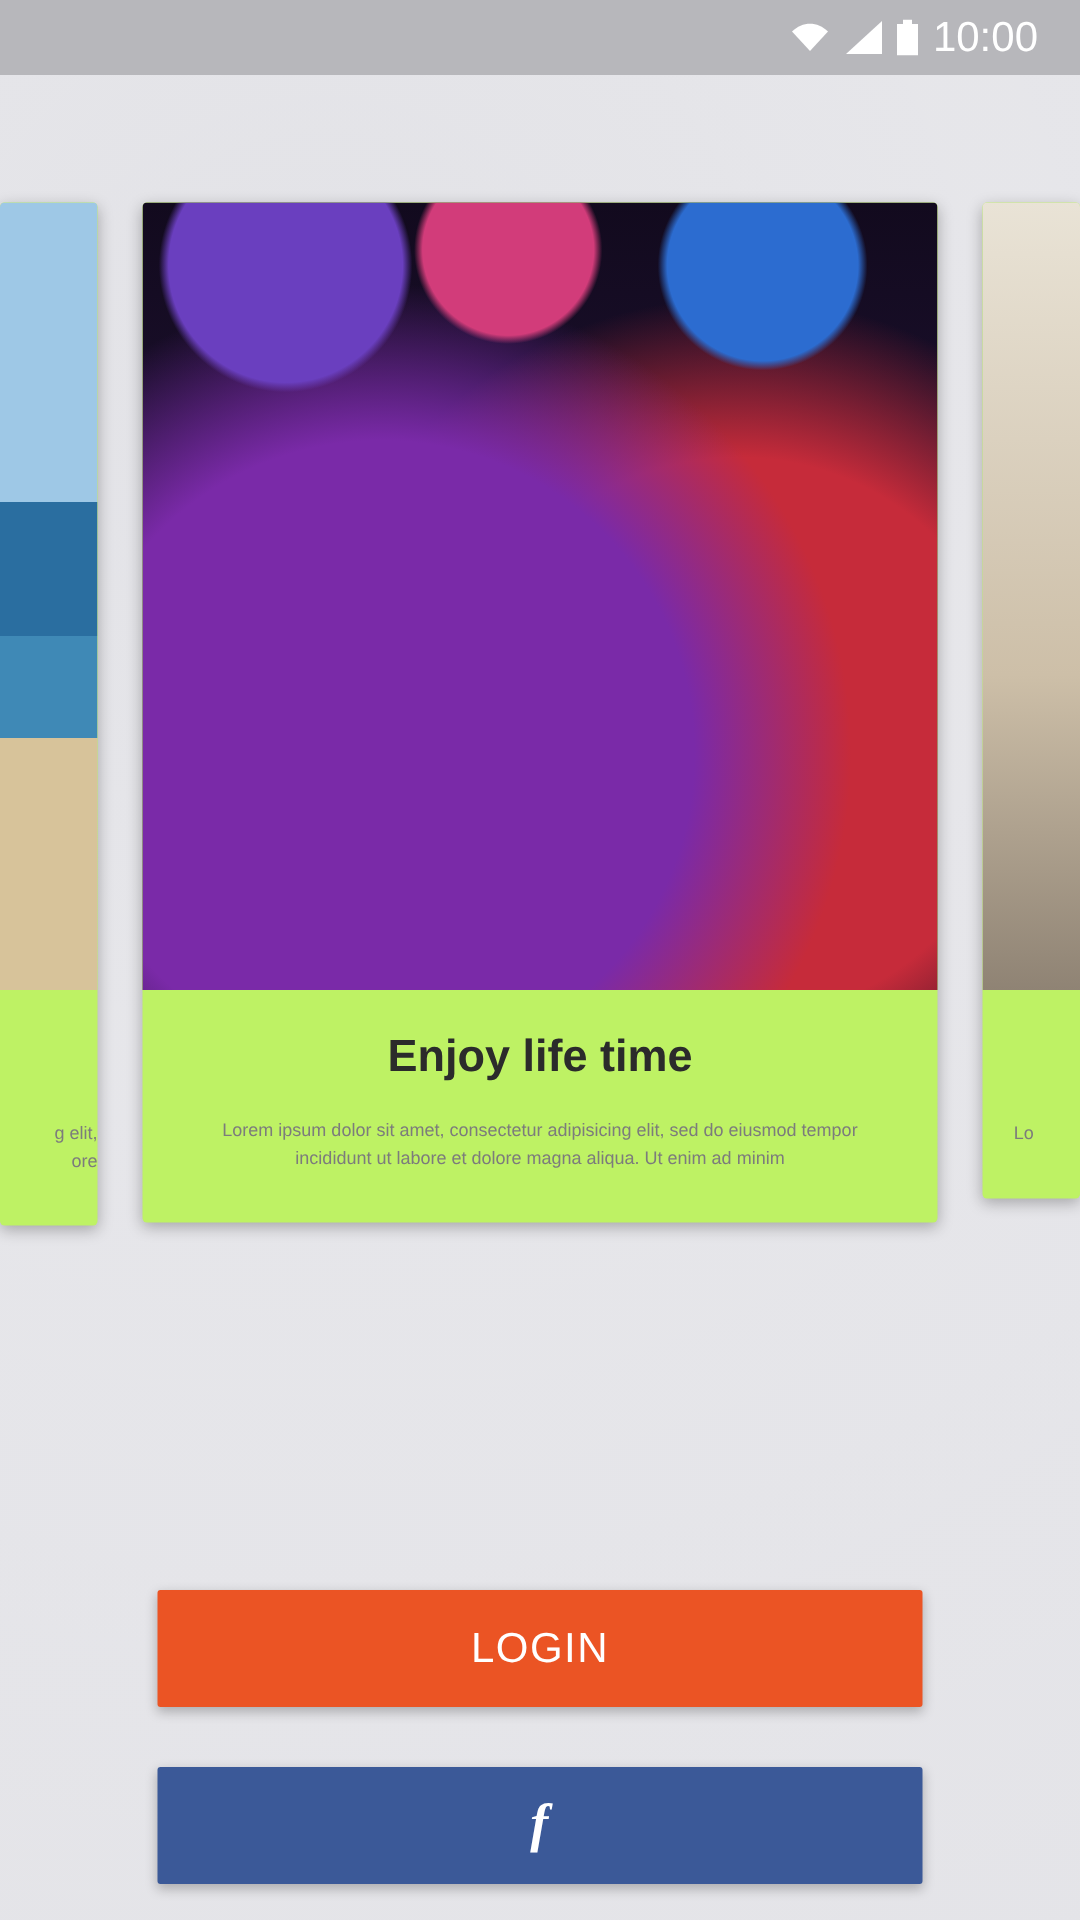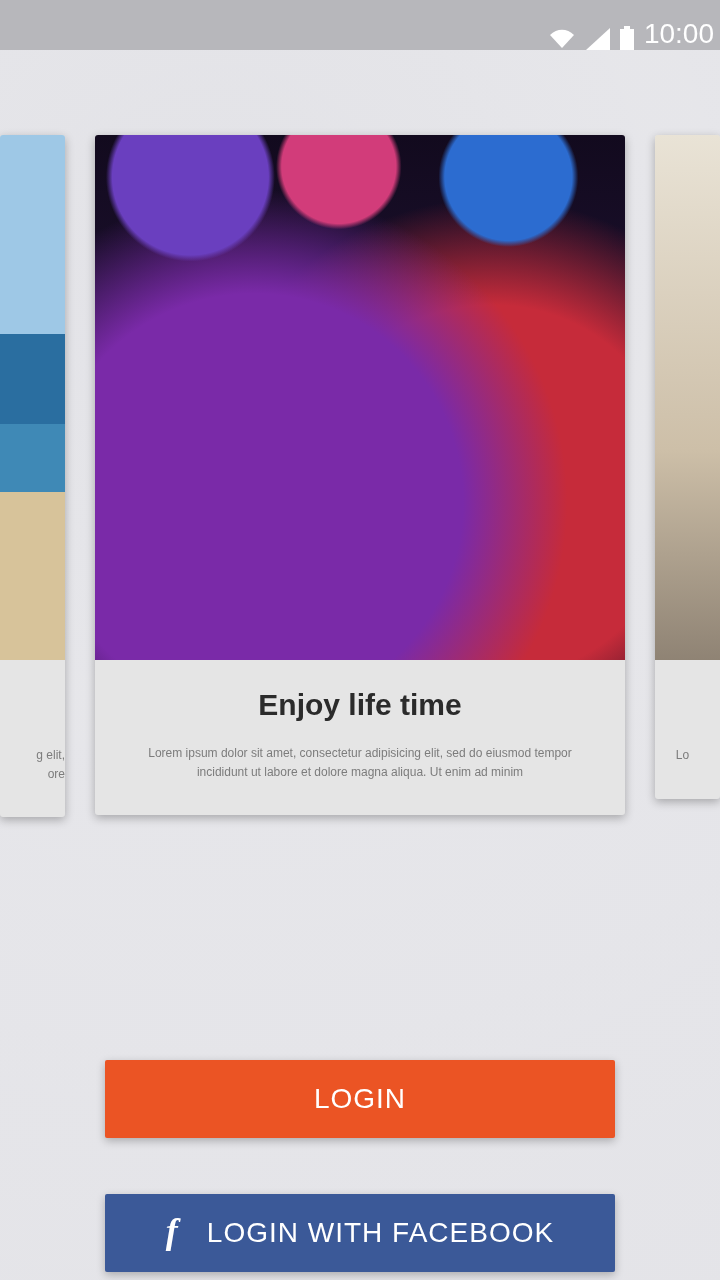--- a/index.html
+++ b/index.html
@@ -6,31 +6,31 @@
 html, body { width: 720px; height: 1280px; overflow: hidden; font-family: -apple-system, "Helvetica Neue", Arial, sans-serif; }
 body {
   background: linear-gradient(rgba(230,230,234,.85), rgba(230,230,234,.85)),
               radial-gradient(circle at 30% 20%, #cfcfd5 0, #e7e7ea 40%, #d9d9de 100%);
   position: relative;
 }
 
 .status-bar {
   height: 50px; width: 100%;
   background: #b7b7bb;
-  display: flex; justify-content: flex-end; align-items: flex-end;
-  padding: 0 6px; gap: 10px; color: #fff; font-size: 28px; font-weight: 400;
+  display: flex; justify-content: flex-end; align-items: center;
+  padding: 0 28px; gap: 10px; color: #fff; font-size: 28px; font-weight: 400;
 }
 .status-bar svg { display: block; }
 
 .carousel {
   position: absolute; top: 135px; left: 0; width: 100%; height: 830px;
   display: flex; align-items: flex-start;
 }
 .card {
-  background: #e5e5e5; border-radius: 3px;
+  background: #bef264; border-radius: 3px;
   box-shadow: 0 3px 10px rgba(0,0,0,.28);
   display: flex; flex-direction: column;
   overflow: hidden;
   flex: 0 0 auto;
 }
 .card.center { width: 530px; margin: 0 30px; }
 .card.side { width: 65px; }
 .card .img { width: 100%; }
 .card.center .img { height: 525px; }
 .card.side .img { height: 525px; }
@@ -45,21 +45,21 @@
     linear-gradient(#120a1e, #1a0f2b 30%, #20122f 60%, #15091f);
 }
 .img.right { background: linear-gradient(#e9e3d6, #cdbfa8 60%, #8f8374); }
 .card .body { padding: 28px 28px 34px; text-align: center; }
 .card.side .body { padding: 28px 0 34px 10px; text-align: right; white-space: nowrap; overflow: hidden; }
 .card.side.right .body { padding: 28px 10px 34px 0; text-align: center; }
 .card h2 { font-size: 30px; font-weight: 600; color: #2b2b2b; margin-bottom: 22px; }
 .card p { font-size: 12px; line-height: 1.55; color: #7c7c7c; }
 .card.side p { font-size: 12px; line-height: 1.55; color: #7c7c7c; margin-top: 58px;}
 
-.btns { position: absolute; left: 105px; width: 510px; top: 1060px; display: flex; flex-direction: column; gap: 56px; }
+.btns { position: absolute; left: 105px; width: 510px; top: 1060px; display: flex; flex-direction: column; gap: 40px; }
 .btn {
   height: 78px; display: flex; align-items: center; justify-content: center;
   color: #fff; font-size: 28px; letter-spacing: 1px; cursor: pointer;
   box-shadow: 0 3px 8px rgba(0,0,0,.25); border-radius: 2px; gap: 28px;
 }
 .btn.orange { background: #eb5424; }
 .btn.blue { background: #3b5998; }
 .fb-icon { font-family: Georgia, serif; font-weight: 700; font-size: 36px; font-style: italic; line-height: 1; transform: translateY(-2px); }
 </style>
 </head>
@@ -109,15 +109,14 @@
     </div>
   </div>
 </div>
 
 <div class="btns">
   <div class="btn orange">
     <span>LOGIN</span>
   </div>
   <div class="btn blue">
     <span class="fb-icon">f</span>
-    <span>LOGIN WITH FACEBOOK</span>
   </div>
 </div>
 
 </body></html>

